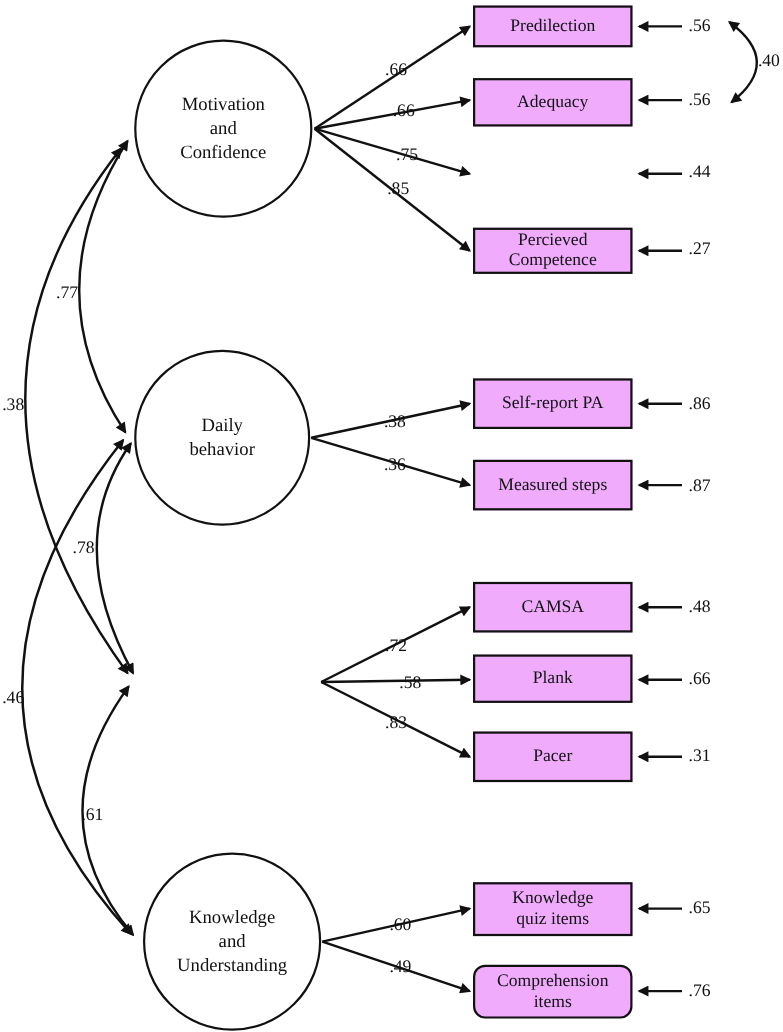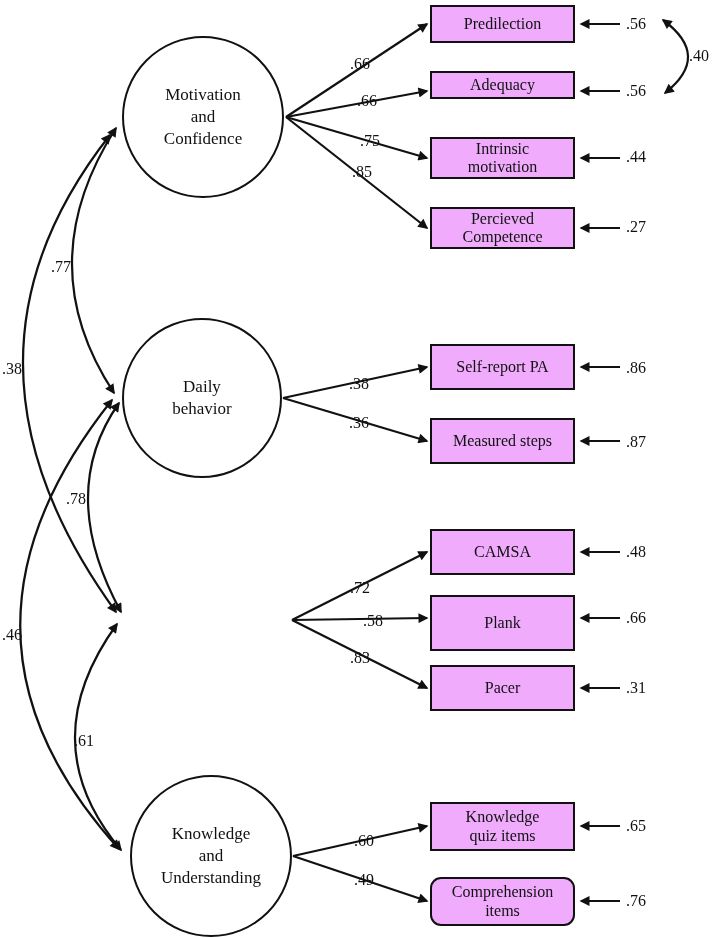--- a/index.html
+++ b/index.html
@@ -83,41 +83,37 @@
   </div>
   <div class="latent" style="left:130px;top:775px;width:162px;height:162px;">
     <span>Knowledge
 and
 Understanding</span>
   </div>
 
   <div class="observed" style="top:5px;height:38px;">
     <span>Predilection</span>
   </div>
-  <div class="observed" style="top:71px;height:28px;">
+  <div class="observed" style="top:71px;height:44px;">
     <span>Adequacy</span>
-  </div>
-  <div class="observed" style="top:137px;height:42px;">
-    <span>Intrinsic
-motivation</span>
   </div>
   <div class="observed" style="top:207px;height:42px;">
     <span>Percieved
 Competence</span>
   </div>
   <div class="observed" style="top:344px;height:46px;">
     <span>Self-report PA</span>
   </div>
   <div class="observed" style="top:418px;height:46px;">
     <span>Measured steps</span>
   </div>
   <div class="observed" style="top:529px;height:46px;">
     <span>CAMSA</span>
   </div>
-  <div class="observed" style="top:595px;height:56px;">
+  <div class="observed" style="top:595px;height:44px;">
     <span>Plank</span>
   </div>
   <div class="observed" style="top:665px;height:46px;">
     <span>Pacer</span>
   </div>
   <div class="observed" style="top:802px;height:49px;">
     <span>Knowledge
 quiz items</span>
   </div>
   <div class="observed" style="top:877px;height:49px;border-radius:11px;">

